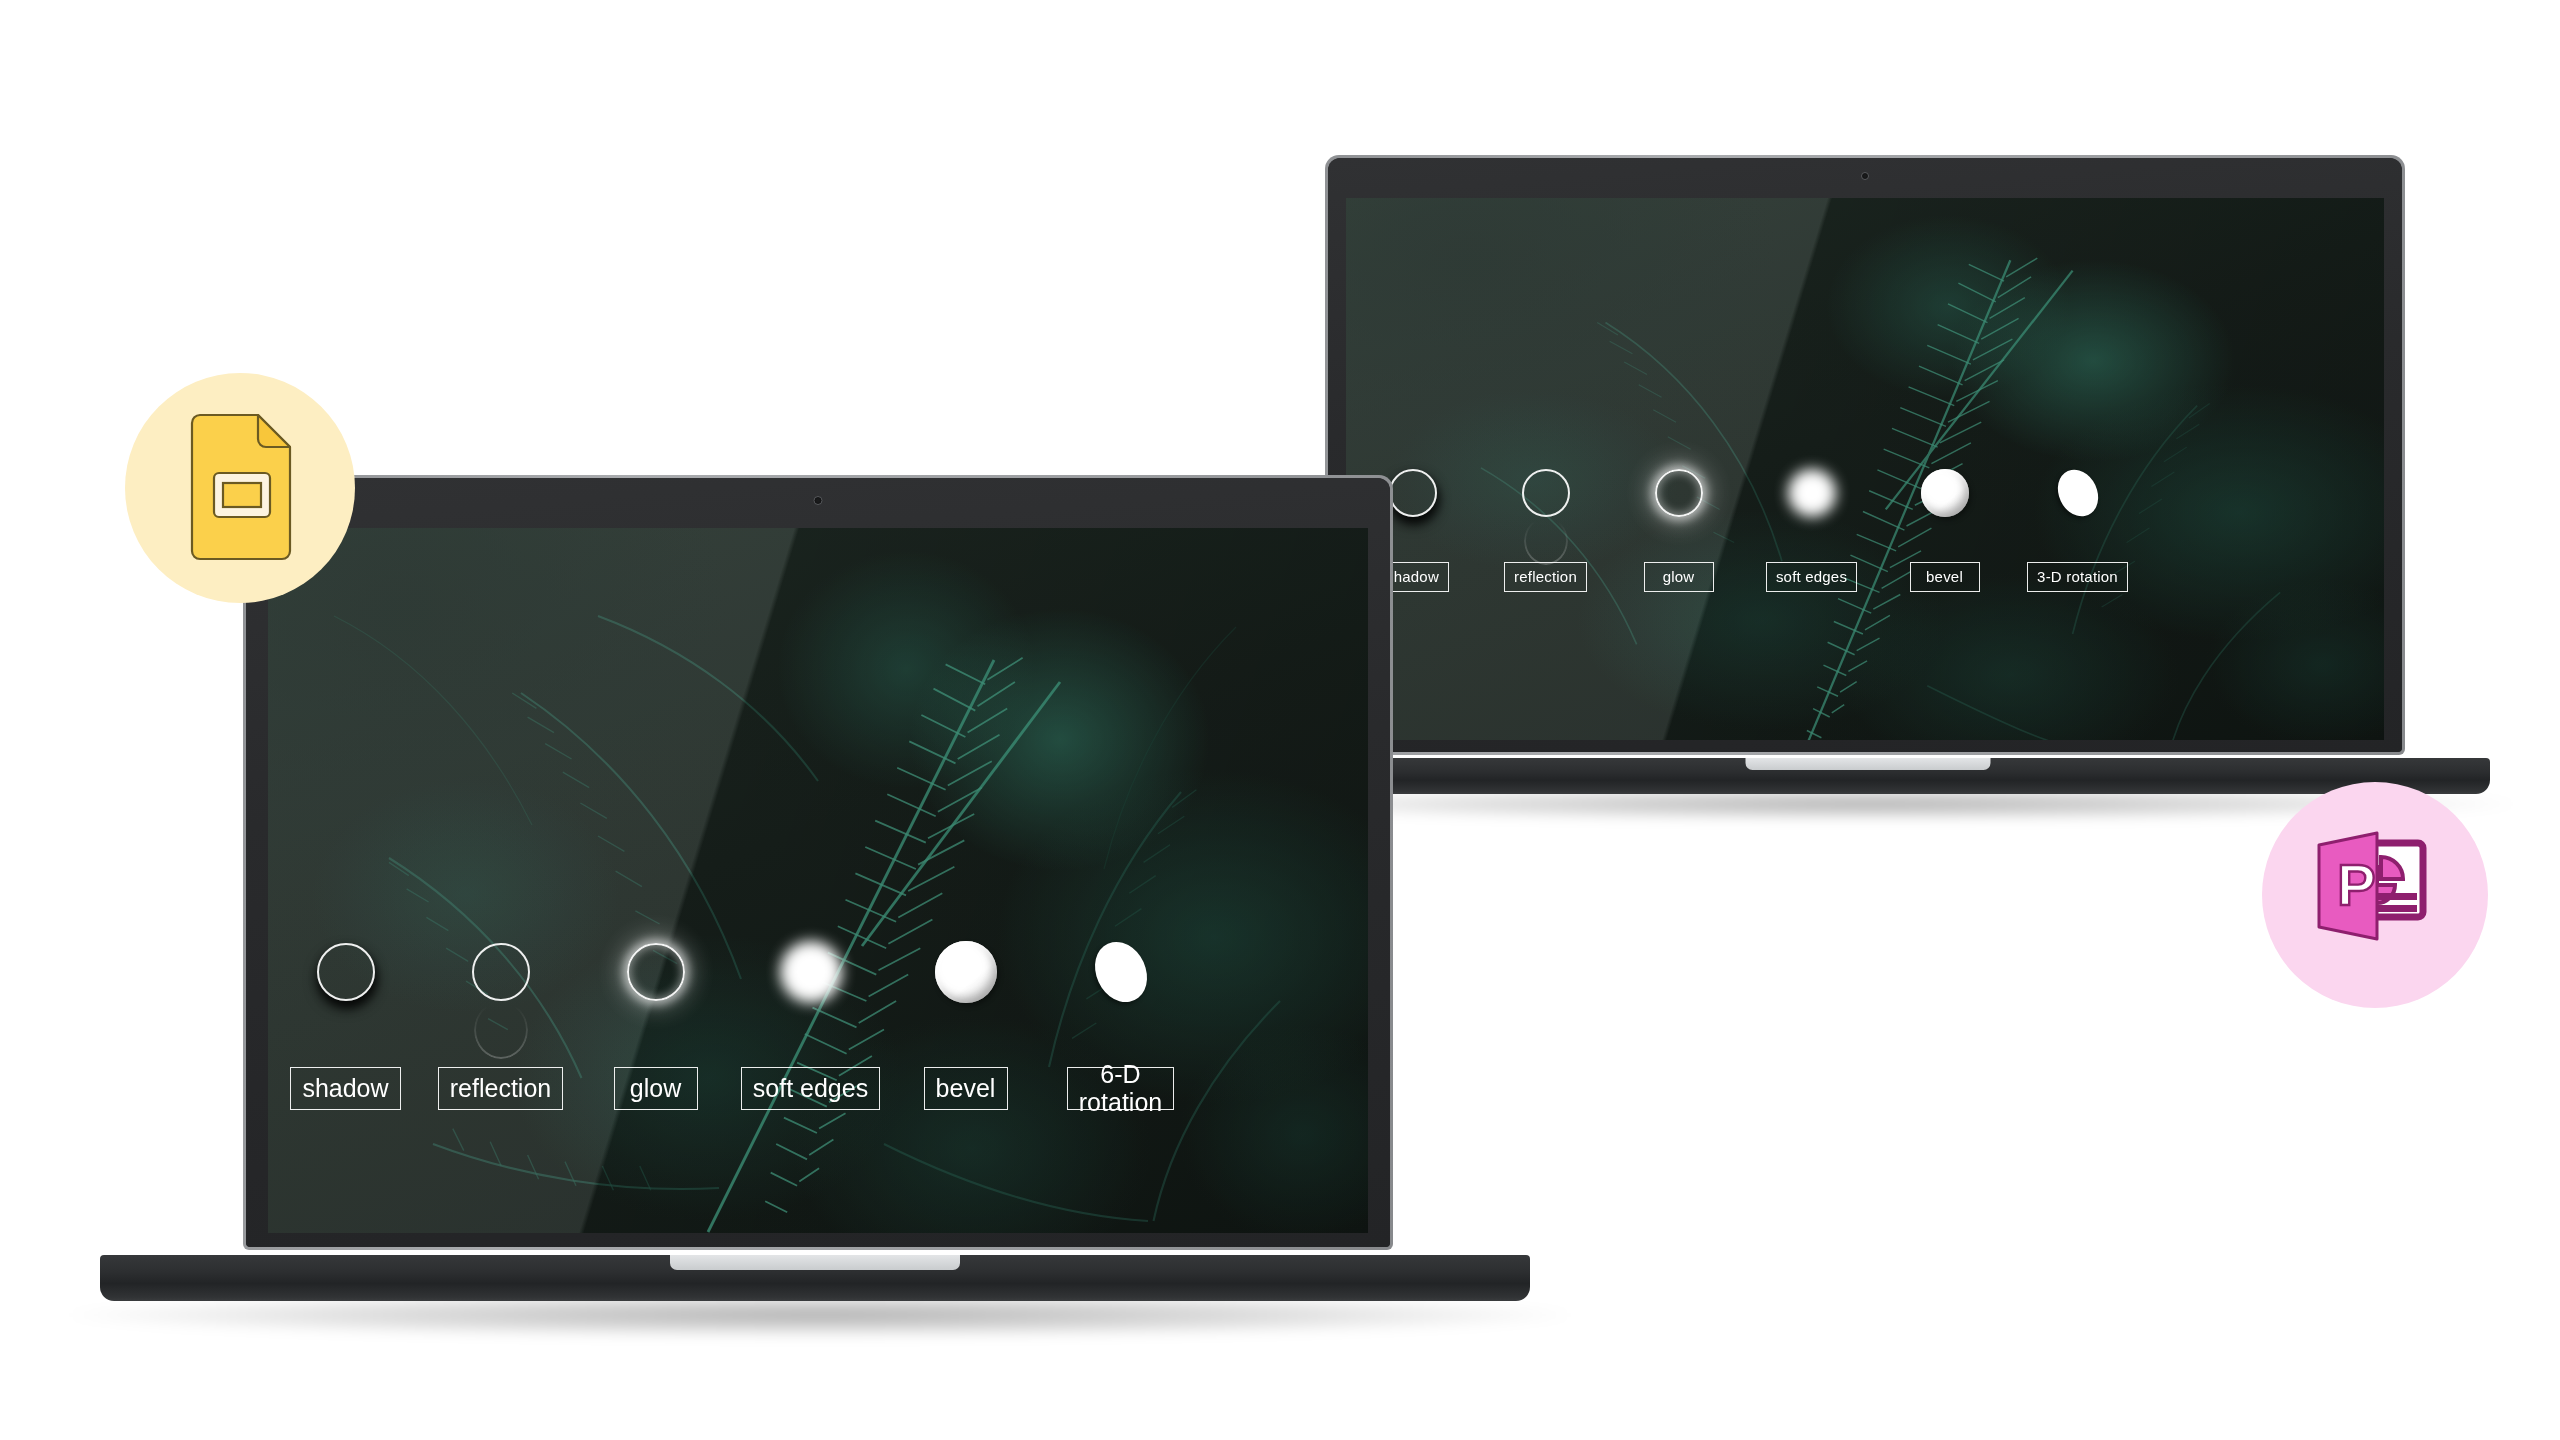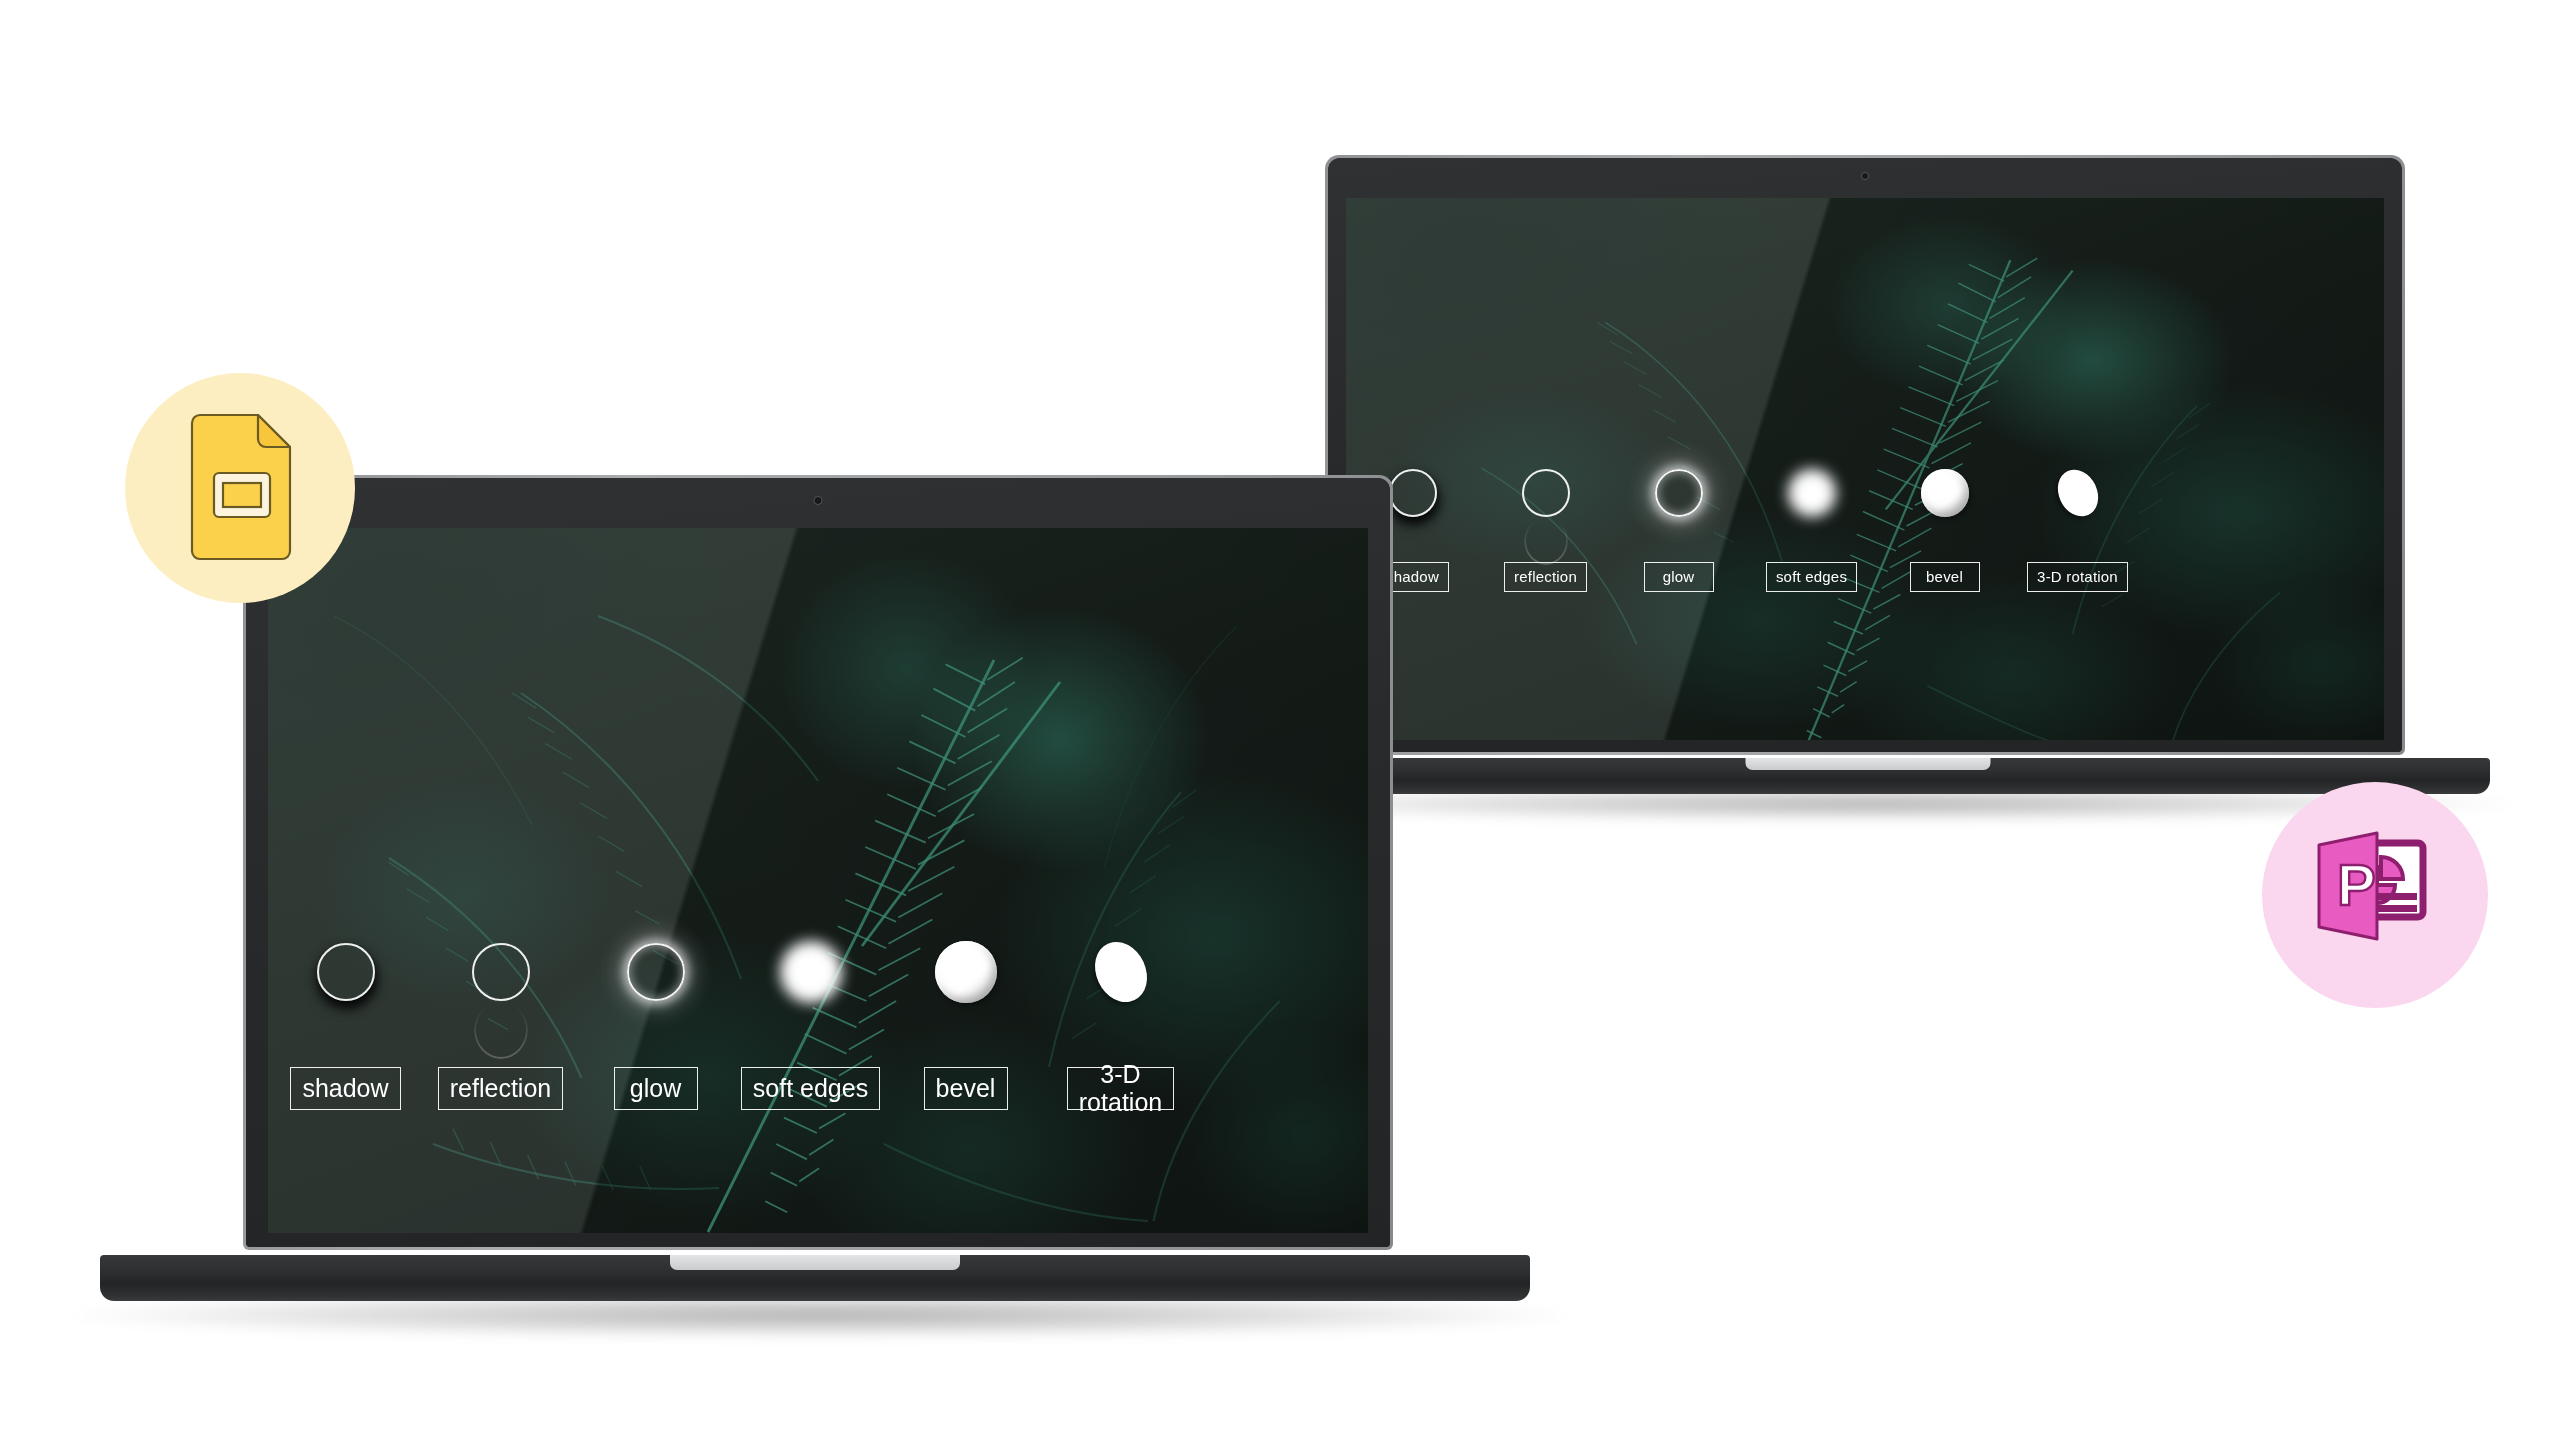--- a/index.html
+++ b/index.html
@@ -311,21 +311,21 @@
               <div class="cell">
                   <div class="lbl">glow</div>
                 </div>
               <div class="cell">
                   <div class="lbl">soft edges</div>
                 </div>
               <div class="cell">
                   <div class="lbl">bevel</div>
                 </div>
               <div class="cell">
-                  <div class="lbl">3-D
+                  <div class="lbl">6-D
 rotation</div>
                 </div>
             </div>
           </div>
         </div>
       </div>
     </div>
   </div>
 
   <div class="badge" id="badge-slides">

